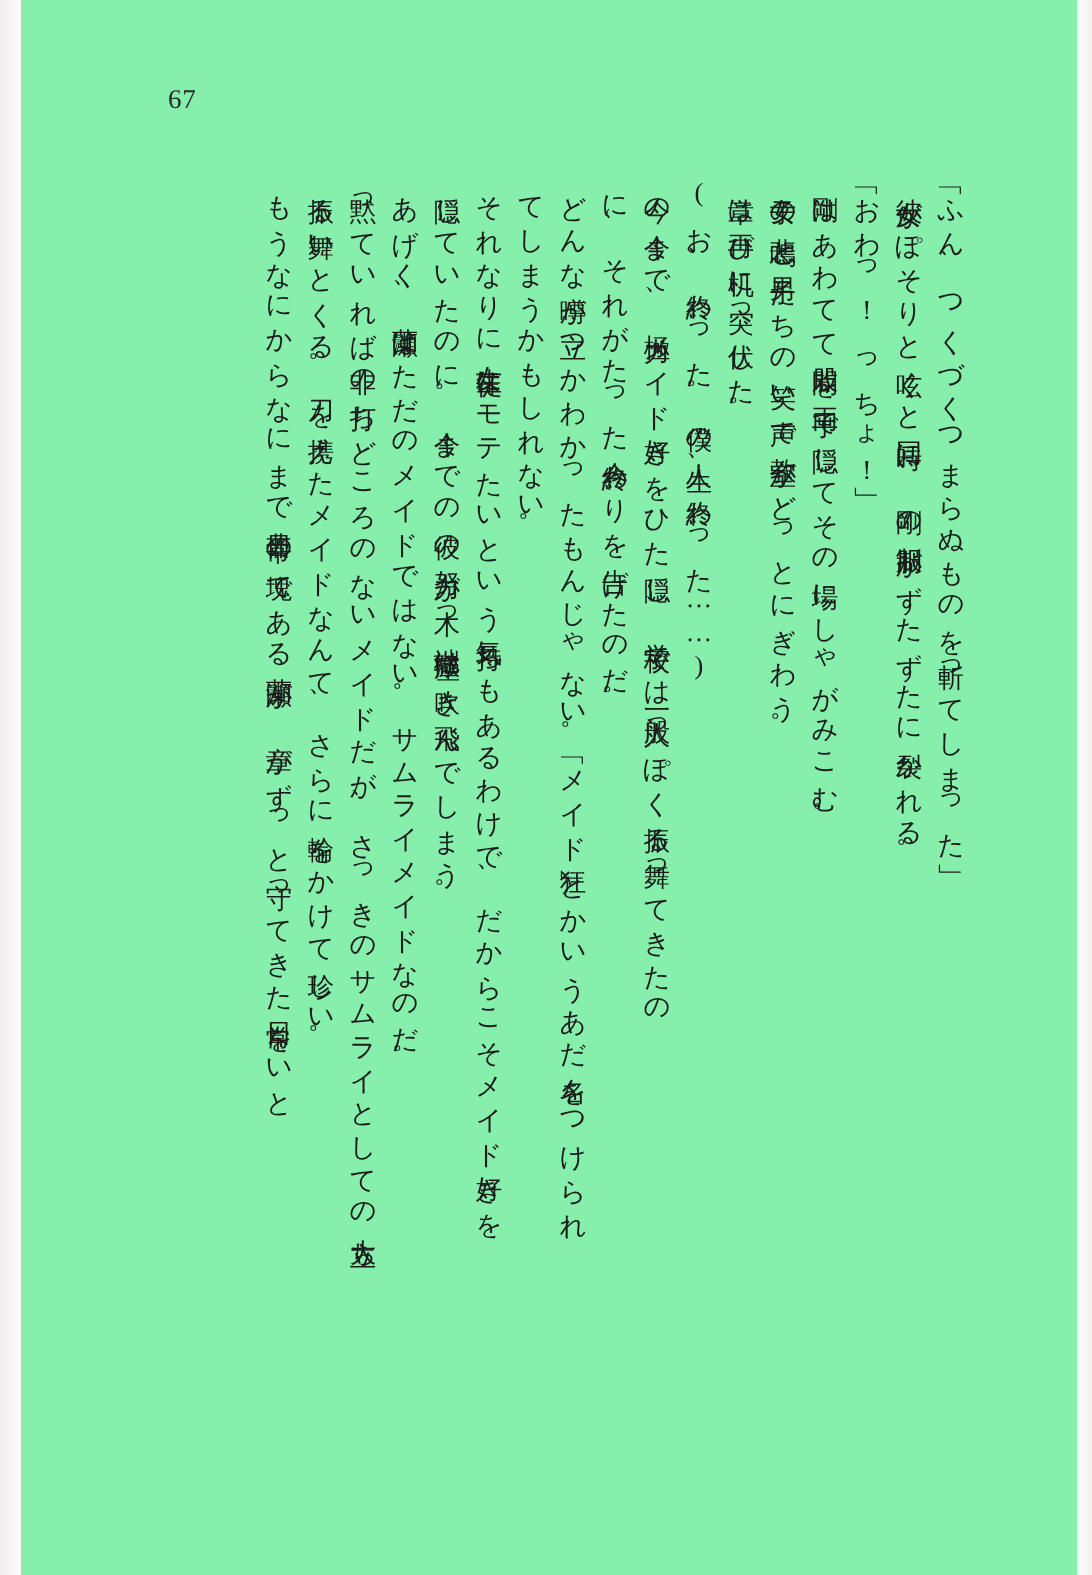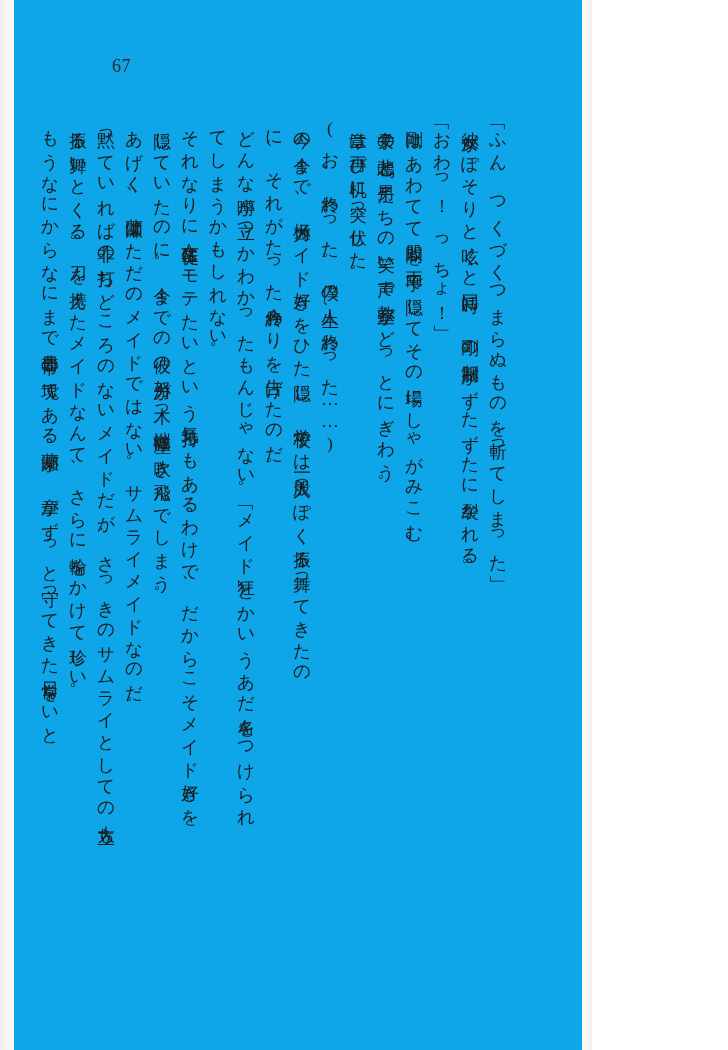--- a/index.html
+++ b/index.html
@@ -13,23 +13,23 @@
     position: relative;
     overflow: hidden;
     font-family: "Liberation Serif", "DejaVu Serif", serif;
     color: #1a1a1a;
   }
 
   #page {
     position: absolute;
     left: 0;
     top: 0;
-    width: 592px;
+    width: 728px;
     height: 1050px;
-    background: #0ea5e9;
+    background: #86efac;
   }
 
   
   #paper-edge-left {
     position: absolute;
     left: 0; top: 0;
     width: 14px; height: 1050px;
     background: linear-gradient(to right, #efeeec, #fcfcfb);
   }
   #paper-edge-right {

